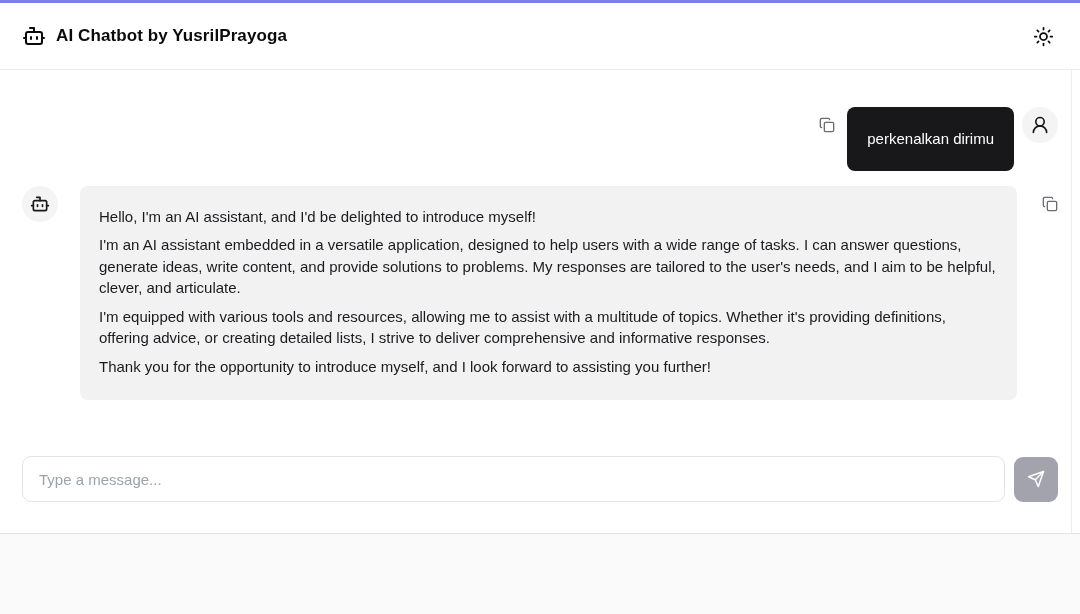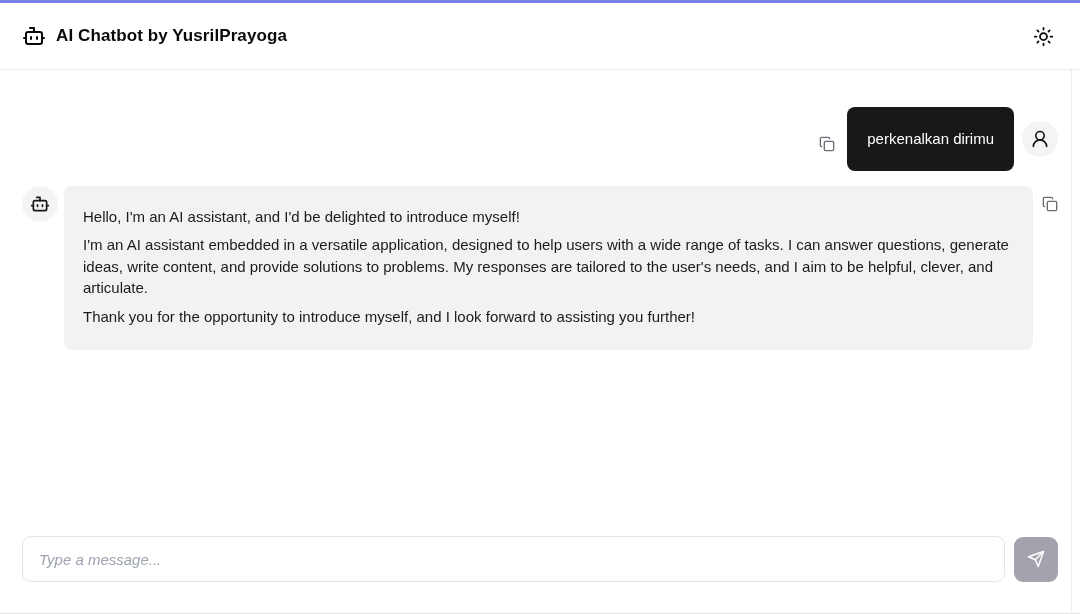--- a/index.html
+++ b/index.html
@@ -4,21 +4,21 @@
 <style>
   * { margin: 0; padding: 0; box-sizing: border-box; }
   html, body { background: #fafafa; }
   body {
     font-family: "Liberation Sans", sans-serif;
     color: #18181b;
   }
   .app {
     position: relative;
     width: 1080px;
-    height: 614px;
+    height: 534px;
     background: #ffffff;
     display: flex;
     flex-direction: column;
     overflow: hidden;
     border-bottom: 1px solid #e5e5e5;
   }
   .accent-bar {
     height: 3px;
     width: 100%;
     background: #7c7fe8;
@@ -41,22 +41,22 @@
     display: inline-flex; align-items: center; justify-content: center;
     color: #0a0a0a; padding: 4px;
   }
   main.chat {
     flex: 1 1 auto;
     padding: 0 22px;
     overflow: hidden;
     background: #ffffff;
   }
   .row { display: flex; align-items: flex-start; }
-  .user-row { margin-top: 37px; justify-content: flex-end; align-items: center; }
-  .ai-row { margin-top: 15px; }
+  .user-row { margin-top: 37px; justify-content: flex-end; }
+  .ai-row { margin-top: 15px; gap: 16px; }
   .bubble { border-radius: 8px; font-size: 15px; line-height: 21.5px; }
   .user-bubble {
     background: #18181b;
     color: #ffffff;
     padding: 21px 20px;
     margin: 0 8px 0 12px;
   }
   .ai-bubble {
     background: #f2f2f3;
     color: #1b1b1f;
@@ -92,21 +92,20 @@
     flex: 1 1 auto;
     height: 46px;
     border: 1px solid #e4e4e7;
     border-radius: 9px;
     padding: 0 16px;
     font-family: "Liberation Sans", sans-serif;
     font-size: 15px;
     color: #18181b;
     outline: none;
     background: #ffffff;
-    font-style: italic;
   }
   .message-input::placeholder { color: #9ca3af; }
   .send-btn {
     flex: 0 0 44px;
     width: 44px; height: 45px;
     border: none;
     border-radius: 9px;
     background: #a3a3ad;
     color: #ffffff;
     display: flex; align-items: center; justify-content: center;
@@ -191,20 +190,21 @@
               <path d="M2 14h2"></path>
               <path d="M20 14h2"></path>
               <path d="M15 13v2"></path>
               <path d="M9 13v2"></path>
             </svg>
         </span>
       </div>
       <div class="bubble ai-bubble">
         <p>Hello, I'm an AI assistant, and I'd be delighted to introduce myself!</p>
         <p>I'm an AI assistant embedded in a versatile application, designed to help users with a wide range of tasks. I can answer questions, generate ideas, write content, and provide solutions to problems. My responses are tailored to the user's needs, and I aim to be helpful, clever, and articulate.</p>
+        <p>I'm equipped with various tools and resources, allowing me to assist with a multitude of topics. Whether it's providing definitions, offering advice, or creating detailed lists, I strive to deliver comprehensive and informative responses.</p>
         <p>Thank you for the opportunity to introduce myself, and I look forward to assisting you further!</p>
       </div>
       <button class="copy-btn">
         <span>
           <svg width="16" height="16" viewBox="0 0 24 24" fill="none" stroke="currentColor" stroke-width="2" stroke-linecap="round" stroke-linejoin="round">
               <rect x="8" y="8" width="14" height="14" rx="2"></rect>
               <path d="M4 16c-1.1 0-2-.9-2-2V4c0-1.1.9-2 2-2h10c1.1 0 2 .9 2 2"></path>
             </svg>
         </span>
       </button>

